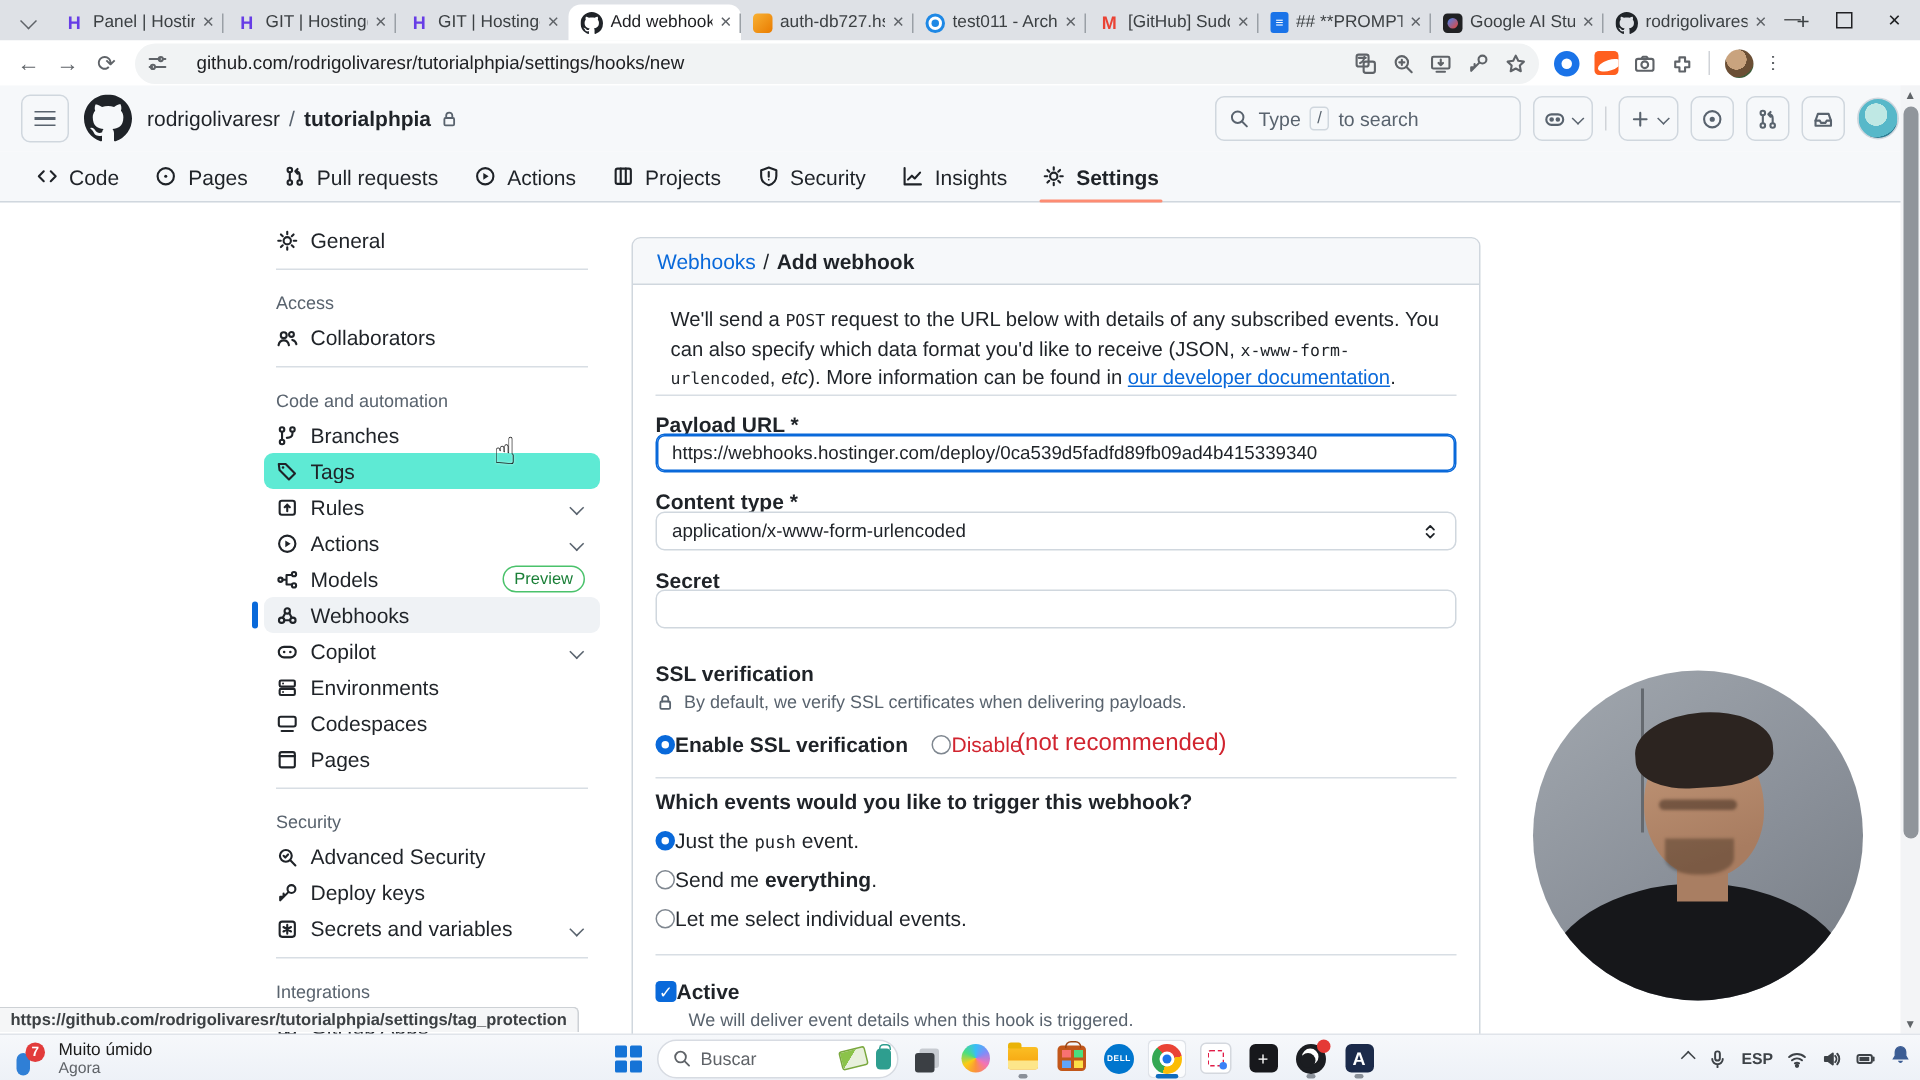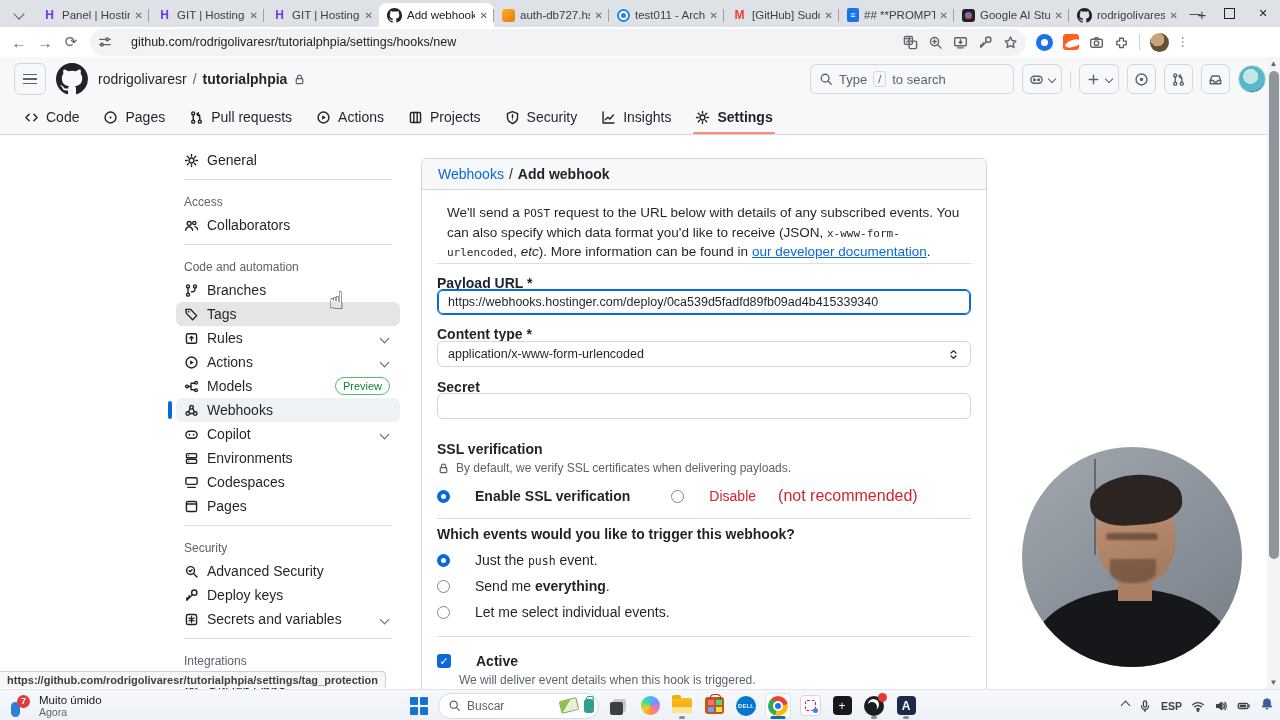--- a/index.html
+++ b/index.html
@@ -58,33 +58,33 @@
   #repo-bc .repo{font-weight:600;}
   #repo-bc svg{width:13px;height:13px;stroke:#59636e;}
   #gh-right{margin-left:auto;display:flex;align-items:center;gap:8px;margin-right:14px;}
   #gh-search{width:186px;height:28px;border:1px solid #d0d7de;border-radius:6px;background:#f6f8fa;display:flex;align-items:center;padding:0 8px;gap:6px;color:#59636e;font-size:13px;margin-left:24px;}
   #gh-search svg{width:14px;height:14px;stroke:#59636e;}
   #gh-search .slash{border:1px solid #d0d7de;border-radius:3px;padding:0 4px;font-size:11px;line-height:14px;}
   .ghbtn{height:28px;border:1px solid #d0d7de;border-radius:6px;background:#f6f8fa;display:flex;align-items:center;justify-content:center;color:#59636e;padding:0 6px;gap:5px;}
   .ghbtn svg{width:15px;height:15px;stroke:#59636e;}
   .avatar-gh{width:26px;height:26px;border-radius:50%;background:radial-gradient(circle at 45% 40%,#bfe8e4 0 35%,#57b8c9 36% 70%,#2e7f95 71%);border:1px solid #d0d7de;}
   
-  #ghnav{position:absolute;left:0;top:101px;width:1280px;height:34px;background:#f6f8fa;border-bottom:1px solid #d0d7de;display:flex;align-items:flex-start;padding-left:14px;box-sizing:border-box;gap:4px;}
+  #ghnav{position:absolute;left:0;top:101px;width:1280px;height:34px;background:#f6f8fa;border-bottom:1px solid #d0d7de;display:flex;align-items:center;padding-left:14px;box-sizing:border-box;gap:4px;}
   .navitem{display:flex;align-items:center;gap:7px;padding:0 10px;height:32px;font-size:14px;color:#1f2328;position:relative;}
   .navitem svg{width:15px;height:15px;stroke:#59636e;}
   .navitem.active{font-weight:600;}
   .navitem.active::after{content:"";position:absolute;left:8px;right:8px;bottom:-1px;height:2px;border-radius:2px;background:#fd8c73;}
   
   #sidebar{position:absolute;left:168px;top:148px;width:232px;}
   .side-h{font-size:12px;color:#59636e;padding:8px 8px 4px 16px;}
   .srow{height:24px;display:flex;align-items:center;gap:8px;margin:0 0 0 8px;padding:0 8px;border-radius:6px;font-size:14px;color:#1f2328;position:relative;}
   .srow svg{width:15px;height:15px;stroke:#59636e;flex:none;}
   .srow .lbl{flex:1;white-space:nowrap;overflow:hidden;}
   .srow .chev{color:#59636e;margin-right:4px;width:6px;height:6px;}
-  .srow.hover{background:#e5e5e5;}
+  .srow.hover{background:#5eead4;}
   .srow.active{background:#eff2f5;font-weight:400;}
   .srow.active::before{content:"";position:absolute;left:-8px;top:3px;bottom:3px;width:4px;border-radius:3px;background:#0969da;}
   .sdiv{height:1px;background:#d8dee4;margin:7px 8px 7px 16px;}
   .badge-preview{font-size:11px;color:#1a7f37;border:1px solid #4ac26b;border-radius:10px;padding:0 7px;line-height:16px;margin-right:2px;}
   
   #panel{position:absolute;left:421px;top:158px;width:566px;height:560px;border:1px solid #d0d7de;border-radius:6px;box-sizing:border-box;background:#fff;overflow:hidden;}
   #panel-head{height:30px;background:#f6f8fa;border-bottom:1px solid #d0d7de;display:flex;align-items:center;padding-left:16px;font-size:14px;}
   #panel-head .crumb-link{color:#0969da;}
   #panel-head .crumb-sep{color:#1f2328;margin:0 5px;}
   #panel-head .crumb-cur{color:#1f2328;font-weight:600;}
@@ -94,21 +94,21 @@
   #desc a{color:#0969da;text-decoration:underline;}
   .flabel{font-size:14px;font-weight:600;color:#1f2328;}
   .finput{box-sizing:border-box;border:1px solid #d0d7de;border-radius:6px;background:#fff;font-size:12.5px;color:#1f2328;padding:0 10px;font-family:"Liberation Sans",sans-serif;}
   .finput.focus{border-color:#0969da;box-shadow:0 0 0 1px #0969da inset;}
   .fselect{display:flex;align-items:center;justify-content:space-between;}
   .fselect svg{width:13px;height:13px;stroke:#59636e;}
   .hr{height:1px;background:#d8dee4;}
   .muted{font-size:12px;color:#59636e;}
   .radio{width:13px;height:13px;border:1px solid #7f8790;border-radius:50%;display:inline-block;box-sizing:border-box;flex:none;}
   .radio.on{border:4px solid #0969da;background:#fff;}
-  .rrow{display:flex;align-items:center;gap:25px;font-size:14px;color:#1f2328;}
+  .rrow{display:flex;align-items:center;gap:0;font-size:14px;color:#1f2328;}
   .checkbox{width:14px;height:14px;border-radius:3px;background:#0969da;color:#fff;font-size:11px;display:flex;align-items:center;justify-content:center;flex:none;}
   .danger{color:#d1242f;}
   svg.oct{fill:none;stroke:currentColor;stroke-width:1.5;stroke-linecap:round;stroke-linejoin:round;}
   
   #webcam{position:absolute;left:1022px;top:447px;width:220px;height:220px;border-radius:50%;overflow:hidden;background:linear-gradient(145deg,#a2a8af 0%,#8a9099 55%,#767c84 100%);}
   #webcam .door{position:absolute;left:72px;top:12px;width:2px;height:96px;background:#64696f;}
   #webcam .shoulders{position:absolute;left:8px;top:142px;width:204px;height:130px;background:#16171a;border-radius:50% 50% 0 0;}
   #webcam .neck{position:absolute;left:96px;top:128px;width:34px;height:26px;background:#a97e62;}
   #webcam .head{position:absolute;left:74px;top:42px;width:80px;height:96px;background:linear-gradient(160deg,#bb9072 20%,#a87c60 80%);border-radius:48% 52% 46% 50%;}
   #webcam .hair{position:absolute;left:68px;top:28px;width:92px;height:50px;background:#2c2420;border-radius:50% 50% 40% 40%;transform:rotate(-4deg);}

